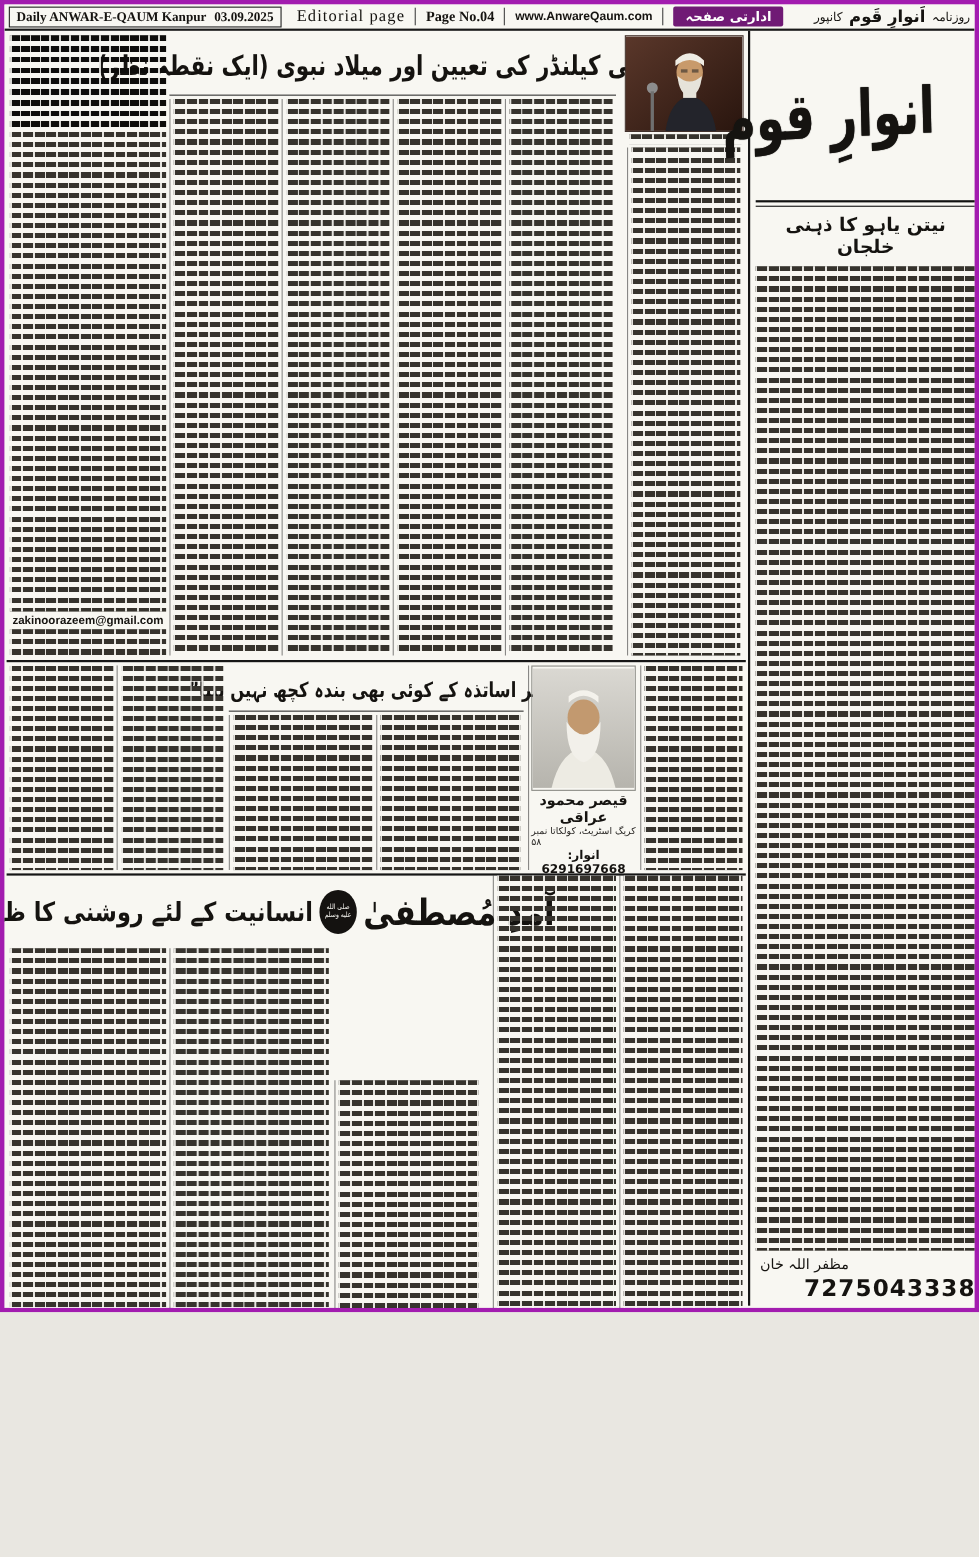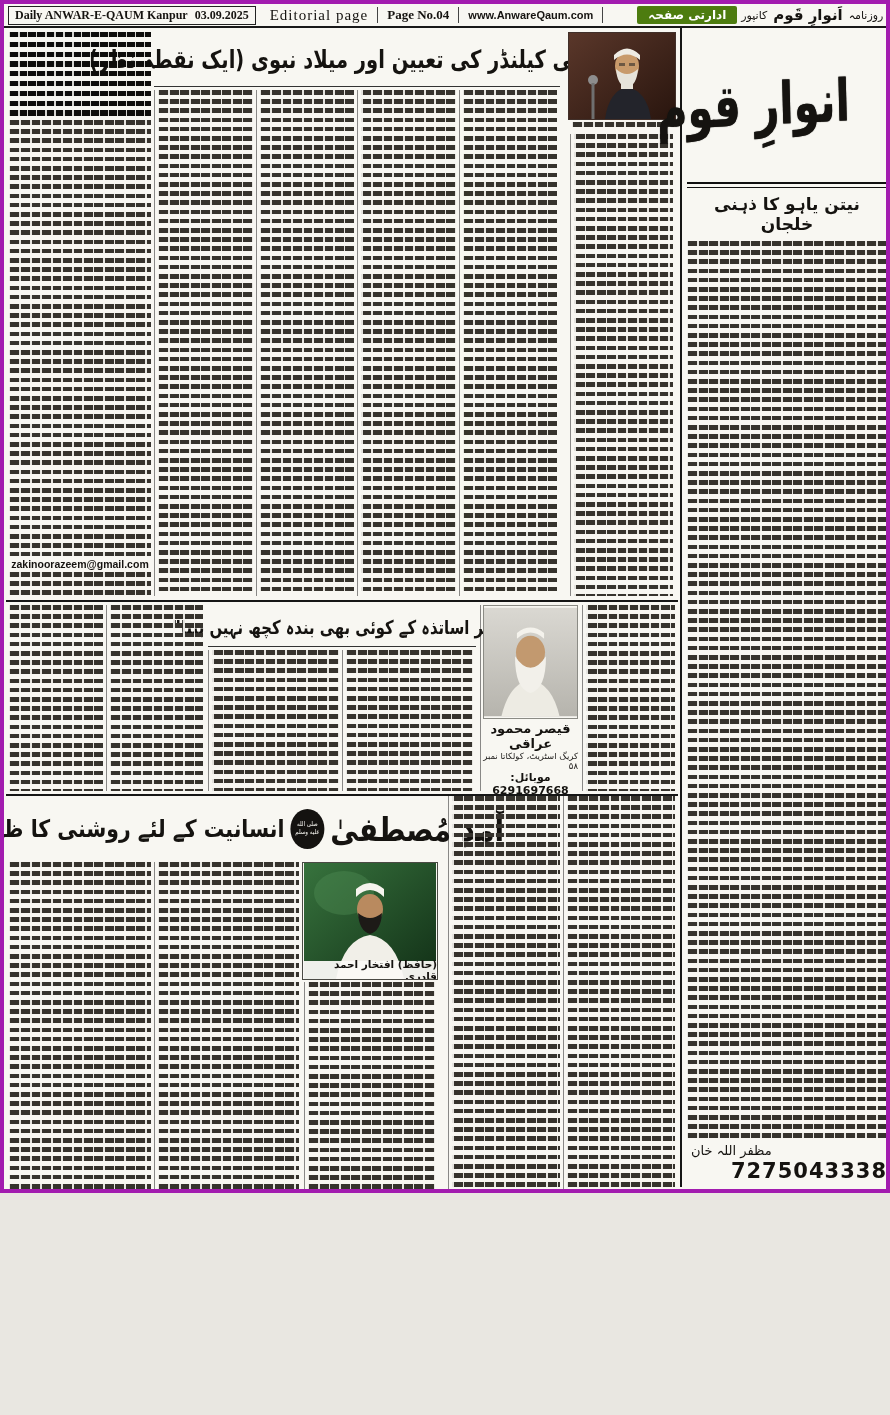--- a/index.html
+++ b/index.html
@@ -7,22 +7,22 @@
         box-sizing:border-box;font-family:"DejaVu Sans",sans-serif;color:#151310;overflow:hidden;}
 
   
   .topbar{position:absolute;top:0;left:0;right:0;height:24px;display:flex;align-items:center;
           border-bottom:2px solid #191919;padding:0 4px;box-sizing:border-box;background:#f8f7f2;}
   .brandbox{border:1px solid #222;padding:1px 6px;font-family:"Liberation Serif",serif;
             font-weight:bold;font-size:12px;display:flex;gap:7px;align-items:baseline;white-space:nowrap;}
   .edition{font-family:"Liberation Serif",serif;font-size:15px;margin-left:14px;letter-spacing:1px;white-space:nowrap;}
   .pageno{font-family:"Liberation Serif",serif;font-weight:bold;font-size:13px;white-space:nowrap;}
   .website{font-family:"Liberation Sans",sans-serif;font-weight:bold;font-size:11px;white-space:nowrap;}
-  .badge{background:#4d7c0f;color:#fff;font-size:12px;font-weight:bold;padding:2px 11px;border-radius:2px;
-         direction:rtl;white-space:nowrap;margin-left:25px;}
+  .badge{background:#701a75;color:#fff;font-size:12px;font-weight:bold;padding:2px 11px;border-radius:2px;
+         direction:rtl;white-space:nowrap;}
   .vsepph{width:1px;height:16px;background:#444;margin:0 9px;flex:none;}
   .mast-small{margin-left:auto;display:flex;align-items:center;gap:6px;direction:rtl;font-size:11px;white-space:nowrap;padding-left:4px;}
   .mast-small .name{font-size:15px;font-weight:bold;}
 
   
   .main{position:absolute;left:2px;top:24px;width:672px;height:1389px;}
   .art{position:relative;}
   .a1{height:572px;border-bottom:2px solid #161616;}
   .a2{height:192px;border-bottom:2px solid #161616;}
   .a3{height:621px;}
@@ -53,21 +53,21 @@
                padding:0 3px;box-sizing:border-box;display:flex;}
   .a1-photocol .ft{flex:1;}
   .emailline{font-family:"Liberation Sans",sans-serif;font-weight:bold;font-size:10.5px;text-align:center;direction:ltr;padding:2px 0;}
 
   
   .a2-photocol{position:absolute;top:3px;right:98px;width:100px;bottom:3px;border-left:1px solid rgba(25,25,25,.5);
                display:flex;flex-direction:column;padding:0 2px;box-sizing:border-box;}
   .photo2{height:112px;border:1px solid #8b8b85;overflow:hidden;flex:none;}
   .photo2 svg{display:block;width:100%;height:100%;}
   .author{font-size:13px;font-weight:bold;text-align:center;direction:rtl;padding-top:2px;}
-  .addr{font-size:8.5px;text-align:right;direction:rtl;color:#242220;}
+  .addr{font-size:8.5px;text-align:left;direction:rtl;color:#242220;}
   .mob{font-size:11px;font-weight:bold;text-align:center;direction:rtl;}
   .a2-photocol .ft{flex:1;margin-top:2px;}
   .a2-right{position:absolute;top:3px;right:0;width:96px;bottom:3px;border-left:1px solid rgba(25,25,25,.5);
             padding:0 3px;box-sizing:border-box;display:flex;}
   .a2-right .ft{flex:1;}
   .a2-headline{position:absolute;top:8px;right:202px;width:268px;height:34px;display:flex;align-items:center;justify-content:center;}
   .a2-headline span{font-size:19px;font-weight:bold;white-space:nowrap;direction:rtl;transform:scaleX(.78);}
   .a2-hlrule{position:absolute;top:44px;right:202px;width:268px;height:1px;background:#333;}
   .a2-mid{position:absolute;top:48px;right:202px;width:268px;bottom:3px;border-left:1px solid rgba(25,25,25,.5);box-sizing:border-box;}
   .a2-left{position:absolute;top:3px;left:0;width:200px;bottom:3px;}
@@ -214,21 +214,21 @@
             <rect width="96" height="112" fill="url(#pg2)"></rect>
             <path d="M18 112 Q26 78 48 74 Q70 78 78 112 Z" fill="#edebe3"></path>
             <ellipse cx="48" cy="46" rx="15" ry="17" fill="#c2996f"></ellipse>
             <path d="M34 32 Q48 19 62 32 L62 26 Q48 15 34 26 Z" fill="#f4f2ec"></path>
             <path d="M32 50 Q32 84 48 88 Q64 84 64 50 Q56 62 48 62 Q40 62 32 50 Z" fill="#f2f0ea"></path>
           </svg>
         </figure>
         <div class="author">قیصر محمود عراقی</div>
         <div class="addr">کریگ اسٹریٹ، کولکاتا نمبر ۵۸</div>
         <div class="mob">
-          <span>موبائل:</span>
+          <span>انوار:</span>
           <span>6291697668</span>
         </div>
         <div class="ft"></div>
       </div>
 
       <div class="a2-right">
         <div class="ft"></div>
       </div>
 
       <div class="a2-mid">
@@ -254,37 +254,20 @@
       </div>
     </section>
 
     <section class="art a3">
       <div class="a3-headline">
         <span class="h3a">آمدِ مُصطفیٰ</span>
         <span class="h3s">صلى الله عليه وسلم</span>
         <span class="h3b">انسانیت کے لئے روشنی کا ظہور</span>
       </div>
 
-      <figure class="a3-photowrap" style="margin:0">
-        <svg viewBox="0 0 132 116">
-          <defs>
-            <linearGradient id="pg3" x1="0" y1="0" x2="1" y2="1">
-              <stop offset="0" stop-color="#37733d"></stop>
-                <stop offset="1" stop-color="#123017"></stop>
-            </linearGradient>
-          </defs>
-          <rect width="132" height="116" fill="url(#pg3)"></rect>
-          <ellipse cx="40" cy="30" rx="30" ry="22" fill="#4d8a52" opacity=".45"></ellipse>
-          <path d="M32 116 Q40 76 66 72 Q92 76 100 116 Z" fill="#f1efe8"></path>
-          <ellipse cx="66" cy="46" rx="13" ry="15" fill="#b98a5f"></ellipse>
-          <path d="M52 34 Q66 20 80 34 L80 26 Q66 14 52 26 Z" fill="#f6f4ee"></path>
-          <path d="M54 50 Q55 68 66 71 Q77 68 78 50 Q66 60 54 50 Z" fill="#1d1a17"></path>
-        </svg>
-        <figcaption class="p3cap">(حافظ) افتخار احمد قادری</figcaption>
-      </figure>
 
       <div class="a3-mid">
         <div class="ft"></div>
       </div>
 
       <div class="a3-left">
         <div class="cols">
           <div class="col">
               <div class="ft"></div>
             </div>

